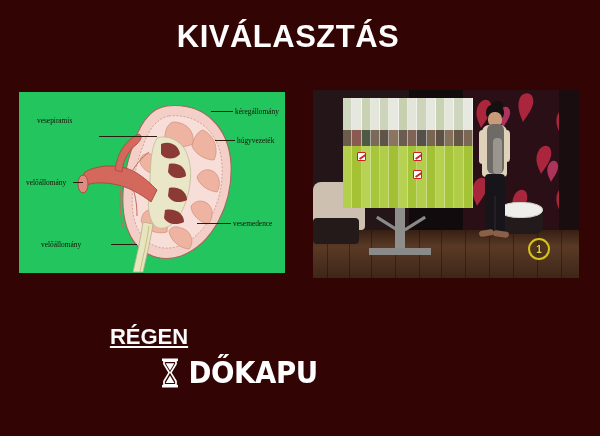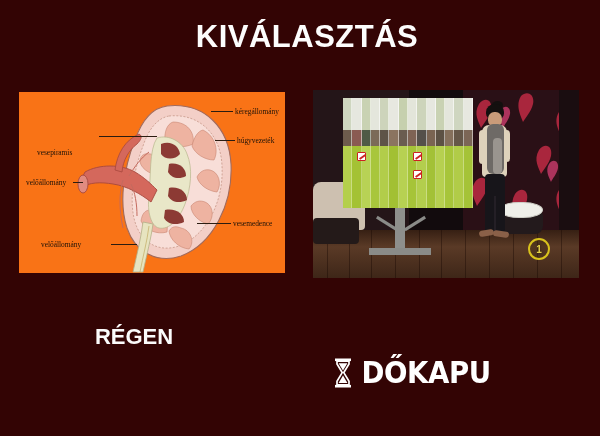--- a/index.html
+++ b/index.html
@@ -19,41 +19,40 @@
   .title{
     position:absolute;
     left:0; top:20px; width:576px;
     text-align:center;
     color:#fdfdfd;
     font-size:31px;
     font-weight:bold;
     letter-spacing:0.5px;
     line-height:34px;
     white-space:nowrap;
-    margin-left:19px;
   }
 
   
   .panel-left{
     position:absolute;
     left:19px; top:92px; width:266px; height:181px;
     background:#ffffff;
     overflow:hidden;
   }
   .panel-right{
     position:absolute;
     left:313px; top:90px; width:266px; height:188px;
     background:#1a1012;
     overflow:hidden;
   }
 
   
   .kidney-stage{
     position:absolute; inset:0;
-    background:#f97316;
+    background:#22c55e;
   }
   .kidney-svg{ position:absolute; left:0; top:0; }
   .klabel{
     position:absolute;
     font-family:"Liberation Serif", serif;
     font-size:7.4px;
     color:#1d1208;
     white-space:nowrap;
     line-height:9px;
   }
@@ -206,30 +205,29 @@
   .cap{
     position:absolute;
     top:324px;
     color:#fbfbfb;
     font-size:22px;
     font-weight:bold;
     text-align:center;
     line-height:26px;
     white-space:nowrap;
   }
-  .cap-left{ left:24px; width:220px; }
+  .cap-left{ left:39px; width:220px;text-decoration:underline; }
   .cap-right{ left:340px; width:215px; }
 
   
   .logo{
     position:absolute;
     left:0; top:358px; width:484px;
-    display:flex; align-items:center; justify-content:flex-end;
+    display:flex; align-items:center; justify-content:center;
     gap:4px;
-    margin-left:12px;
   }
   .logo-hourglass{
     width:18px; height:30px;
     display:block;
   }
   .logo-text{
     color:#ffffff;
     font-size:30px;
     font-weight:bold;
     letter-spacing:-0.5px;
@@ -303,21 +301,21 @@
       <div class="kline" style="left:192px; top:19px; width:22px;"></div>
       <div class="klabel" style="left:216px; top:15px;">kéregállomány</div>
 
       <div class="kline" style="left:196px; top:48px; width:20px;"></div>
       <div class="klabel" style="left:218px; top:44px;">húgyvezeték</div>
 
       <div class="kline" style="left:178px; top:131px; width:34px;"></div>
       <div class="klabel" style="left:214px; top:127px;">vesemedence</div>
 
       <div class="kline" style="left:80px; top:44px; width:58px;"></div>
-      <div class="klabel" style="left:18px; top:56px;">vesepiramis</div>
+      <div class="klabel" style="left:18px; top:24px;">vesepiramis</div>
 
       <div class="kline" style="left:54px; top:90px; width:10px;"></div>
       <div class="klabel" style="left:7px; top:86px;">velőállomány</div>
 
       <div class="kline" style="left:92px; top:152px; width:26px;"></div>
       <div class="klabel" style="left:22px; top:148px;">velőállomány</div>
     </div>
   </div>
 
   <div class="panel-right">

